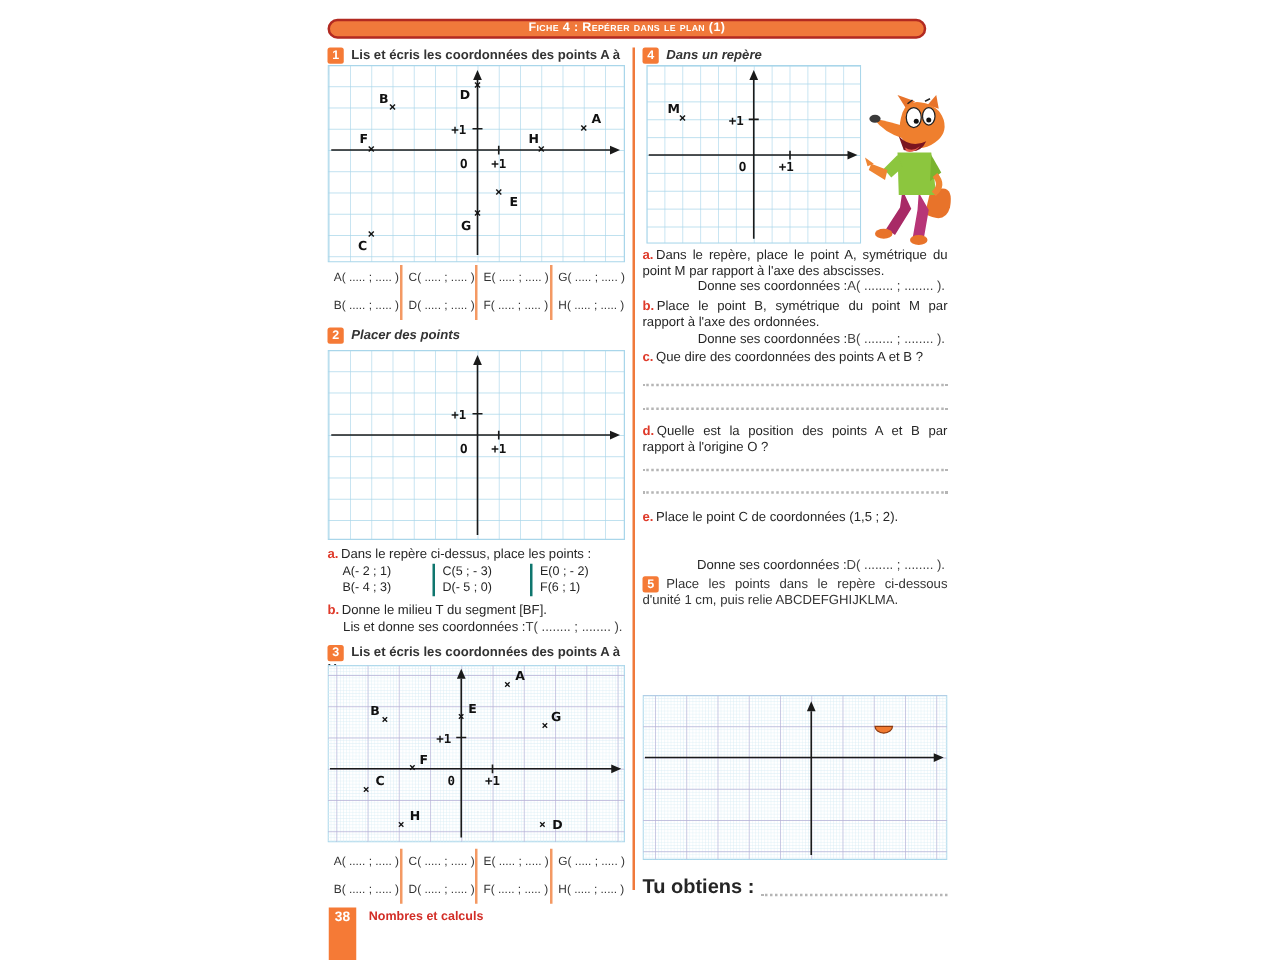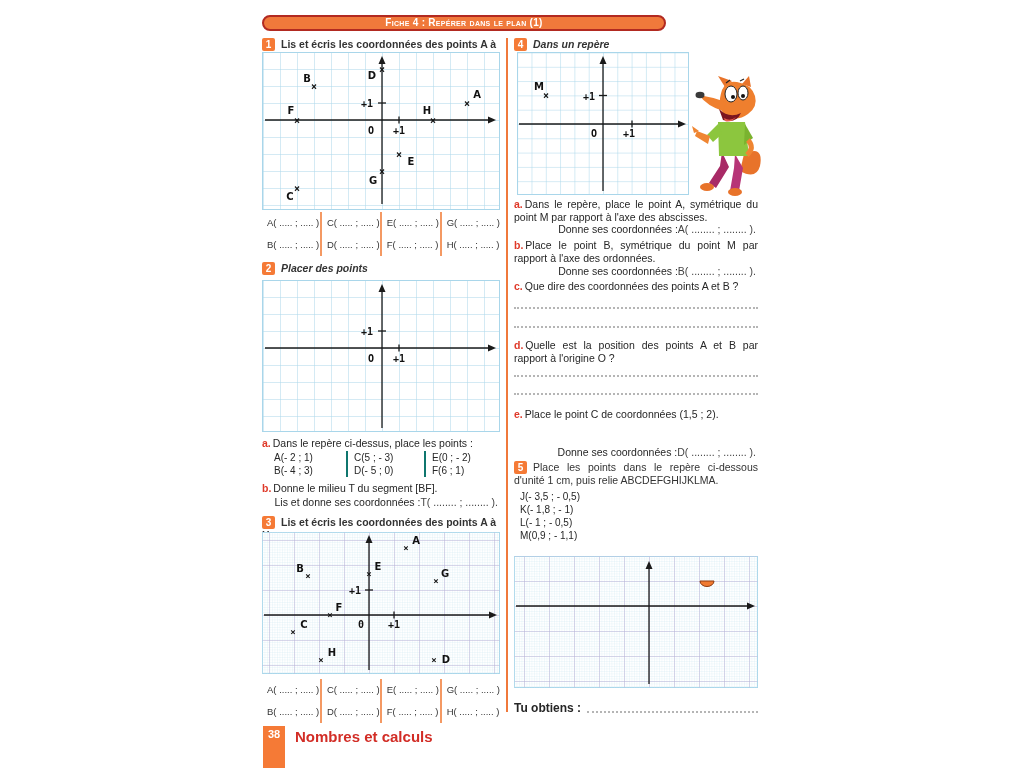--- a/index.html
+++ b/index.html
@@ -9,21 +9,21 @@
     font-family:"Liberation Sans", sans-serif; color:#262626; overflow:hidden;
   }
   .abs { position:absolute; }
 
   
   .course {
     position:absolute; left:500px; top:1px; width:258px; text-align:left;
     font-size:10px; font-weight:bold; color:#ef7b35; font-variant:small-caps; letter-spacing:.3px;margin-top:21px;
   }
   .banner {
-    position:absolute; left:262px; top:15px; width:404px; height:16px;
+    position:absolute; left:262px; top:15px; width:479px; height:16px;
     background:#f0793b; border:2px solid #b22a21; border-radius:8px;
     text-align:center; line-height:12px; font-size:10px; font-weight:bold; color:#ffffff;
     font-variant:small-caps; letter-spacing:.3px;
   }
   .divider { position:absolute; left:506px; top:38px; width:2px; height:674px; background:#f0793b; }
 
   .col-left  { position:absolute; left:262px; top:0; width:238px; height:768px; }
   .col-right { position:absolute; left:514px; top:0; width:244px; height:768px; }
 
   .numbox {
@@ -54,28 +54,28 @@
   .ql { color:#df3a2a; font-weight:bold; margin-right:2px; }
   .coordline { position:absolute; left:0; width:100%; display:flex; justify-content:flex-end; font-size:10.5px; }
   .coordline .ans { color:#444; padding-right:2px; }
   .rule { position:absolute; left:0; width:100%; height:0; border-top:2px dotted #b5b5b5; }
 
   .ptsrow { position:absolute; display:flex; font-size:10px; }
   .ptscol { line-height:13px; white-space:nowrap; padding-left:6px; }
   .ptscol + .ptscol { border-left:2px solid #0f766e; }
   .ptscol.first { padding-left:12px; }
 
-  .result { position:absolute; left:0; width:100%; display:flex; font-size:12px; font-weight:bold;text-align:center; }
+  .result { position:absolute; left:0; width:100%; display:flex; font-size:16px; font-weight:bold;text-align:center; }
   .result .fill { flex:1; border-bottom:2px dotted #b5b5b5; margin-left:6px; margin-bottom:2px; }
 
   .footer-box {
     position:absolute; left:263px; top:726px; width:22px; height:42px; background:#f57a36;
     color:#fff; font-size:11px; font-weight:bold; text-align:center; padding-top:2px;
   }
-  .footer-label { position:absolute; left:295px; top:728px; font-size:15px; font-weight:bold; color:#d22d26; }
+  .footer-label { position:absolute; left:295px; top:728px; font-size:10px; font-weight:bold; color:#d22d26; }
 </style>
 </head>
 <body>
 
 <div id="page">
 
   <div class="course">Nombres relatifs • N5</div>
   <div class="banner">
     <span>Fiche 4 : Repérer dans le plan (1)</span>
   </div>
@@ -325,26 +325,20 @@
       <span>Donne ses coordonnées :</span>
       <span class="ans">D( ........ ; ........ ).</span>
     </div>
 
     <div class="ex-h wrap" style="top:461px">
       <span class="numbox">5</span>
       <span class="ex-title-block" style="font-weight:normal">Place les points dans le repère ci-dessous d'unité 1 cm, puis relie ABCDEFGHIJKLMA.</span>
     </div>
 
     <div class="ptsrow" style="top:490px;left:0;width:244px">
-      <div class="ptscol" style="flex:1">
-        <div>J(- 3,5 ; - 0,5)</div>
-        <div>K(- 1,8 ; - 1)</div>
-        <div>L(- 1 ; - 0,5)</div>
-        <div>M(0,9 ; - 1,1)</div>
-      </div>
     </div>
 
     <div class="grid" style="top:556px;left:0">
       <svg width="244" height="132" viewBox="0 0 244 132">
         <defs>
           <pattern id="pat-fine5" width="2.5" height="2.5" patternUnits="userSpaceOnUse">
             <path d="M2.5 0H0V2.5" fill="none" stroke="#d6ebf5" stroke-width="0.6"></path>
           </pattern>
           <pattern id="pat-maj5" width="25" height="25" patternUnits="userSpaceOnUse" x="10" y="0">
             <path d="M25 0H0V25" fill="none" stroke="#b5afd6" stroke-width="1"></path>

